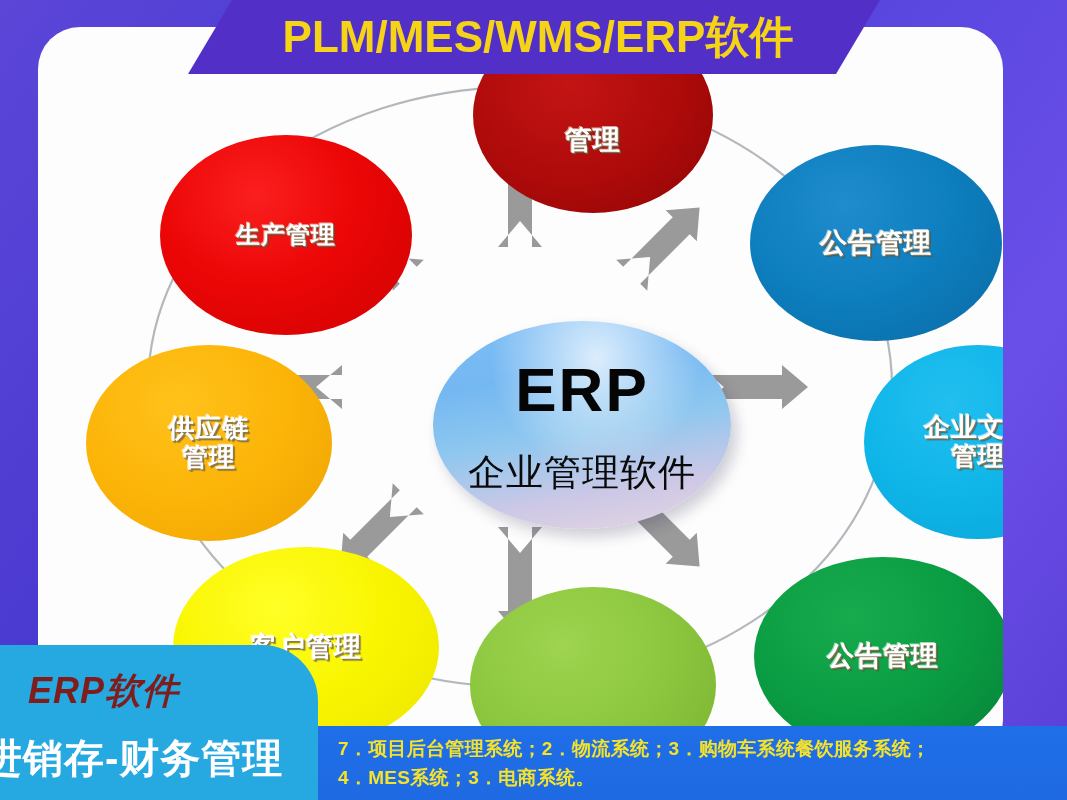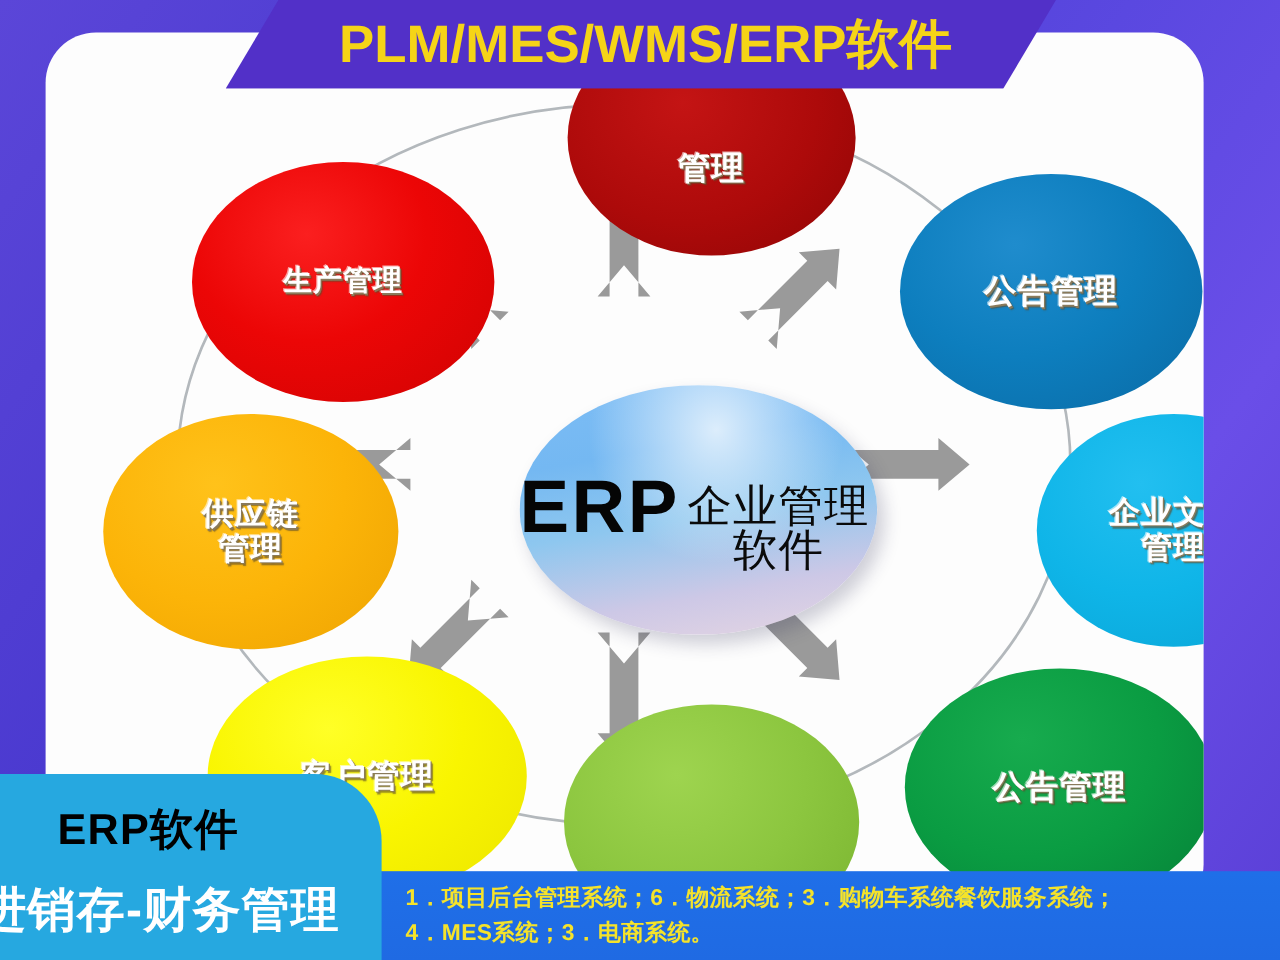--- a/index.html
+++ b/index.html
@@ -59,21 +59,21 @@
   .e-orange   {left:48px;  top:318px;  width:246px;height:196px;border-radius:50%;
                background:radial-gradient(ellipse at 38% 30%, #ffc21a 0%, #fcb408 50%, #eda302 100%);font-size:26px;}
 
   .e-center{
     left:395px;top:294px;width:298px;height:208px;border-radius:50%;
     background:
       radial-gradient(ellipse at 55% 18%, rgba(255,255,255,.75) 0%, rgba(255,255,255,0) 46%),
       linear-gradient(170deg,#7dbdf5 0%,#74b8f2 28%,#8ec7ef 52%,#cdc8e6 78%,#e6d6e2 100%);
     box-shadow:6px 8px 14px rgba(40,40,80,.22);
     color:#0a0a0a;text-shadow:none;
-    display:flex;flex-direction:row;align-items:center;justify-content:center;
+    display:flex;flex-direction:column;align-items:center;justify-content:center;
   }
   .e-center .t1{font-size:62px;font-weight:bold;letter-spacing:2px;line-height:1;margin-bottom:4px;color:#050505;}
   .e-center .t2{font-size:37px;font-weight:normal;letter-spacing:1px;line-height:1;color:#0a0a0a;margin-top:29px;}
 
   
   .top-banner{
     position:absolute;left:188px;top:0;width:692px;height:74px;
     background:#5230c8;
     clip-path:polygon(44px 0, 692px 0, 648px 74px, 0px 74px);
     display:flex;align-items:center;justify-content:center;
@@ -96,22 +96,22 @@
   }
   .info-bar .lines div{white-space:nowrap;}
 
   
   .cyan-panel{
     position:absolute;left:-40px;top:645px;width:358px;height:200px;
     background:#26a8e0;
     border-radius:0 56px 0 0;
   }
   .cyan-panel .l1{
-    position:absolute;left:88px;top:22px;
-    color:#000000;font-size:36px;font-weight:bold;letter-spacing:1px;white-space:nowrap;
+    position:absolute;left:68px;top:22px;
+    color:#7f1d1d;font-size:36px;font-weight:bold;letter-spacing:1px;white-space:nowrap;font-style:italic;
   }
   .cyan-panel .l2{
     position:absolute;left:22px;top:86px;
     color:#ffffff;font-size:40px;font-weight:bold;letter-spacing:1px;white-space:nowrap;
   }
 </style>
 </head>
 <body>
 
 <div id="stage">
@@ -200,21 +200,21 @@
 
     </div>
   </div>
 
   <div class="top-banner">
     <div class="txt">PLM/MES/WMS/ERP软件</div>
   </div>
 
   <div class="info-bar">
     <div class="lines">
-      <div>1．项目后台管理系统；6．物流系统；3．购物车系统餐饮服务系统；</div>
+      <div>7．项目后台管理系统；2．物流系统；3．购物车系统餐饮服务系统；</div>
       <div>4．MES系统；3．电商系统。</div>
     </div>
   </div>
 
   <div class="cyan-panel">
     <div class="l1">ERP软件</div>
     <div class="l2">进销存-财务管理</div>
   </div>
 
 </div>

